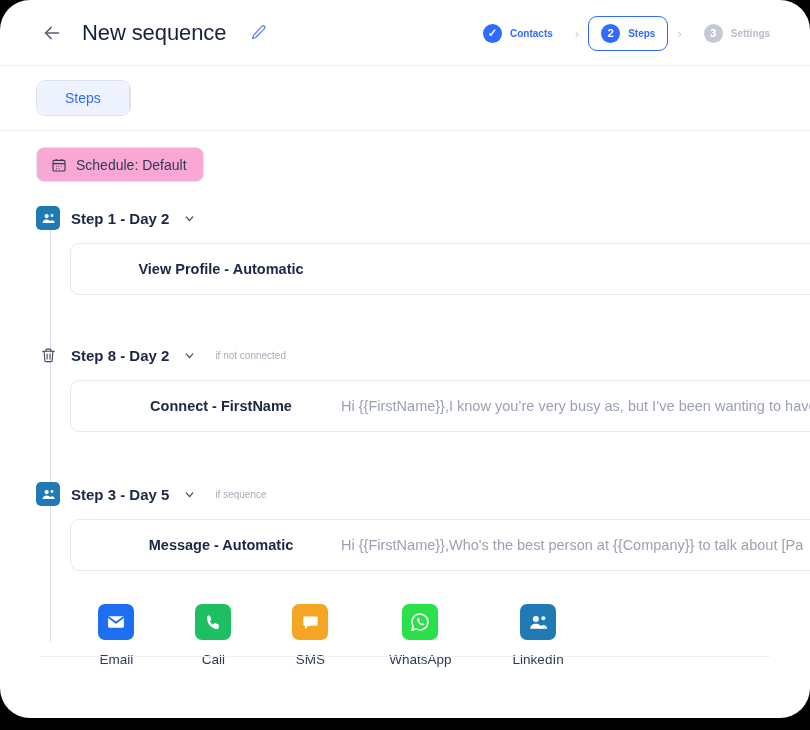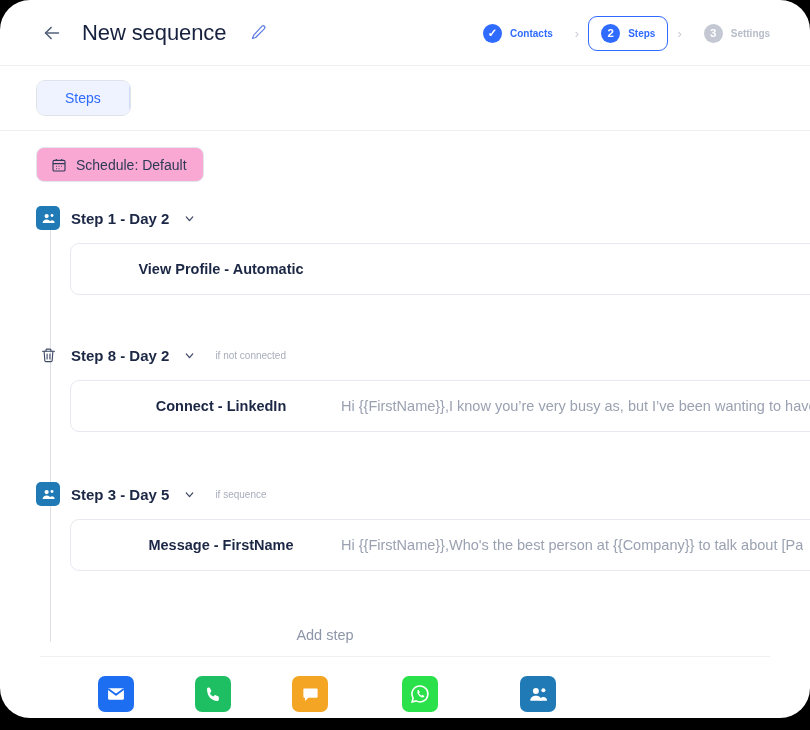--- a/index.html
+++ b/index.html
@@ -453,21 +453,21 @@
         </span>
         <span class="step-title">Step 8 - Day 2</span>
         <span class="chev">
           <svg width="13" height="13" viewBox="0 0 24 24" fill="none" stroke="currentColor" stroke-width="2.3" stroke-linecap="round" stroke-linejoin="round">
             <polyline points="6 9 12 16 18 9"></polyline>
           </svg>
         </span>
         <span class="cond">if not connected</span>
       </div>
       <div class="step-card">
-        <span class="card-title">Connect - LinkedIn</span>
+        <span class="card-title">Connect - FirstName</span>
         <span class="card-preview">Hi {{FirstName}},I know you’re very busy as, but I’ve been wanting to have</span>
       </div>
     </div>
 
     <div class="gap-2"></div>
 
     <div class="step-row">
       <div class="step-head">
         <span class="step-icon">
           <svg width="15" height="15" viewBox="0 0 24 24" fill="#ffffff">
@@ -479,27 +479,26 @@
         </span>
         <span class="step-title">Step 3 - Day 5</span>
         <span class="chev">
           <svg width="13" height="13" viewBox="0 0 24 24" fill="none" stroke="currentColor" stroke-width="2.3" stroke-linecap="round" stroke-linejoin="round">
             <polyline points="6 9 12 16 18 9"></polyline>
           </svg>
         </span>
         <span class="cond">if sequence</span>
       </div>
       <div class="step-card">
-        <span class="card-title">Message - FirstName</span>
+        <span class="card-title">Message - Automatic</span>
         <span class="card-preview">Hi {{FirstName}},Who's the best person at {{Company}} to talk about [Pa</span>
       </div>
     </div>
   </div>
 
-  <div class="add-step">Add step</div>
 
   <div class="channels">
 
     <div class="channel">
       <span class="channel-icon" style="background:#1d6ef0">
         <svg width="20" height="20" viewBox="0 0 24 24" fill="none" stroke="#ffffff" stroke-width="2" stroke-linecap="round" stroke-linejoin="round">
           <rect x="2.5" y="5" width="19" height="14" rx="1.6" fill="#ffffff" stroke="none"></rect>
           <path d="M3.5 6.6l8.5 6.4 8.5-6.4" stroke="#1d6ef0" stroke-width="2.2"></path>
         </svg>
       </span>

